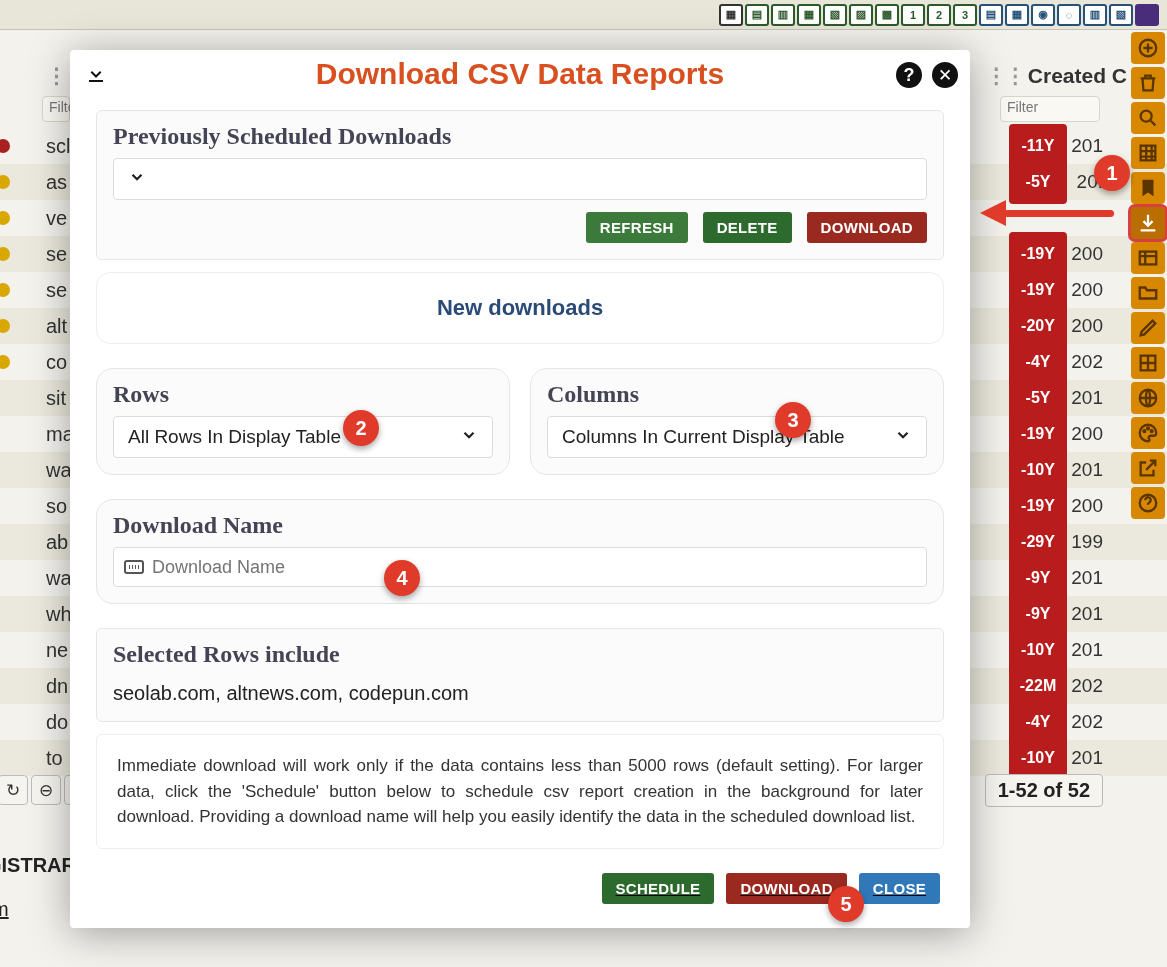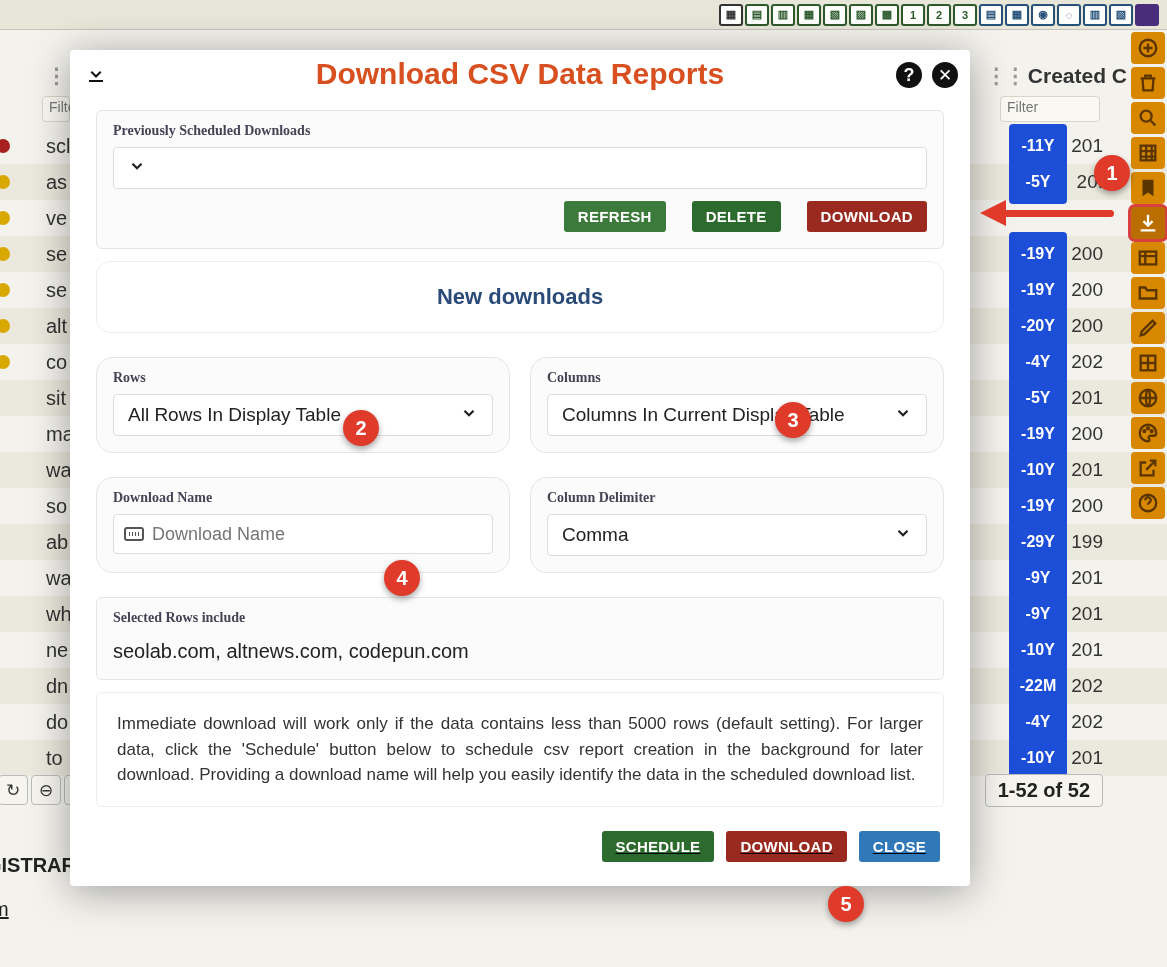--- a/index.html
+++ b/index.html
@@ -15,21 +15,21 @@
 
   .col-header { position: absolute; top: 64px; height: 28px; font-weight: 700; color: #333; font-size: 21px; }
   .filter-input { position: absolute; top: 96px; height: 26px; border: 1px solid #d8d6ca; border-radius: 4px; padding: 2px 6px; font-size: 14px; color: #777; background: #f9f8f2; }
   .drag-dots { color:#999; letter-spacing:-2px; margin-right:4px;}
 
   .bg-row { position: absolute; left: 0; right: 0; height: 36px; display: flex; align-items: center; }
   .bg-row.alt { background: #ebe9dd; }
   .row-dot { width: 14px; height: 14px; border-radius: 50%; background: #d8a800; margin-left: -4px; }
   .row-dot.red { background: #a82020; }
   .row-domain { position: absolute; left: 46px; font-size: 20px; color: #333; }
-  .row-age { position: absolute; right: 100px; width: 58px; height: 44px; background: #1d4ed8; color: #fff; border-radius: 4px; display: flex; align-items: center; justify-content: center; font-weight: 600; font-size: 16px; }
+  .row-age { position: absolute; right: 100px; width: 58px; height: 44px; background: #b91c1c; color: #fff; border-radius: 4px; display: flex; align-items: center; justify-content: center; font-weight: 600; font-size: 16px; }
   .row-year { position: absolute; right: 64px; font-size: 19px; color: #333; }
 
   .right-sidebar { position: absolute; top: 32px; right: 0; width: 36px; display: flex; flex-direction: column; gap: 3px; }
   .side-btn { width: 34px; height: 32px; background: #d88800; border-radius: 4px; display: flex; align-items: center; justify-content: center; color: #5a3500; }
   .side-btn svg { width:22px; height:22px; }
   .side-btn.hl { box-shadow: 0 0 0 3px #d84040; background:#bb6e00; color:#fff;}
 
   .bot-left-bar { position: absolute; left: -2px; bottom: 160px; height: 34px; display: flex; align-items:center; gap:3px; }
   .bot-left-bar .bbtn { width:30px; height:30px; border:1px solid #bbb; border-radius:4px; background:#f5f4ef; display:flex; align-items:center; justify-content:center; font-size:17px; color:#333;}
   .page-count { position:absolute; right:64px; bottom:160px; font-size:20px; font-weight:600; color:#222; border:1px solid #bbb; border-radius:4px; padding:4px 12px; background:#f5f4ef;}
@@ -41,27 +41,27 @@
   .backdrop { position:absolute; inset:0; pointer-events:none; }
   .modal { position: absolute; left: 70px; top: 50px; width: 900px; background: #fff; border-radius: 4px; box-shadow: 0 5px 40px rgba(0,0,0,.35); padding: 0 0 18px 0; }
   .modal-header { display: flex; align-items: center; justify-content: center; position: relative; height: 48px; }
   .modal-title { color: #d85020; font-weight: 700; font-size: 30px; }
   .hdr-dl { position:absolute; left:14px; top:12px; }
   .hdr-dl svg{width:24px;height:24px;}
   .hdr-help { position:absolute; right:48px; top:12px; width:26px; height:26px; border-radius:50%; background:#111; color:#fff; font-weight:700; display:flex; align-items:center; justify-content:center; font-size:18px;}
   .hdr-close { position:absolute; right:12px; top:12px; width:26px; height:26px; border-radius:50%; background:#111; color:#fff; display:flex; align-items:center; justify-content:center; font-size:17px; }
 
   .panel { margin: 12px 26px; border: 1px solid #e5e5e5; border-radius: 6px; background: #fbfbfb; padding: 12px 16px 16px 16px; }
-  .panel-label { font-family: Georgia, "Times New Roman", serif; font-size: 14px; font-weight: 700; color: #445; margin-bottom: 8px; }
+  .panel-label { font-family: Georgia, "Times New Roman", serif; font-size: 24px; font-weight: 700; color: #445; margin-bottom: 8px; }
 
   .select-box { display:flex; align-items:center; justify-content:space-between; border:1px solid #dcdcdc; border-radius:4px; background:#fff; height:42px; padding:0 14px; font-size:19px; color:#222; }
   .select-box .chev { color:#333; }
   .select-box .chev svg{width:18px;height:18px;}
 
-  .btn-row { display:flex; gap:26px; justify-content:flex-end; margin-top:12px; }
+  .btn-row { display:flex; gap:15px; justify-content:flex-end; margin-top:12px; }
   .btn { border:none; border-radius:3px; color:#fff; font-weight:700; font-size:15px; padding:7px 14px; letter-spacing:.3px; cursor:pointer; font-family:inherit; }
   .btn.green { background:#3b7a3b; }
   .btn.dgreen { background:#2d6a2d; }
   .btn.red { background:#9a2a20; }
   .btn.blue { background:#3078b8; }
   .btn.red2 { background:#9a2a20; }
   .new-dl-title { text-align:center; color:#2a4a78; font-weight:700; font-size:22px; margin: 6px 0; }
   .spacer-panel { margin: 12px 26px; border:1px solid #eee; border-radius:14px; padding: 16px; text-align:center;}
   .two-col { display:flex; gap:20px; margin: 0 26px; }
   .two-col .panel { flex:1; margin:12px 0; position:relative;border-radius:17px; }
@@ -358,29 +358,20 @@
   </div>
 
   <div class="two-col">
     <div class="panel">
       <div class="panel-label">Download Name</div>
       <div class="text-input">
         <span class="kbd-icon"></span>
         <input type="text" placeholder="Download Name" style="">
       </div>
     </div>
-    <div class="panel">
-      <div class="panel-label">Column Delimiter</div>
-      <div class="select-box">
-        <span>Comma</span>
-        <span class="chev"><svg viewBox="0 0 24 24" fill="none" stroke="#222" stroke-width="3">
-                <path d="M6 9l6 6 6-6"></path>
-              </svg></span>
-      </div>
-    </div>
   </div>
 
   <div class="panel">
     <div class="panel-label">Selected Rows include</div>
     <div class="selected-text">seolab.com, altnews.com, codepun.com</div>
   </div>
 
   <div class="note-panel">Immediate download will work only if the data contains less than 5000 rows (default setting). For larger data, click the 'Schedule' button below to schedule csv report creation in the background for later download. Providing a download name will help you easily identify the data in the scheduled download list.</div>
 
   <div class="footer-btns">

